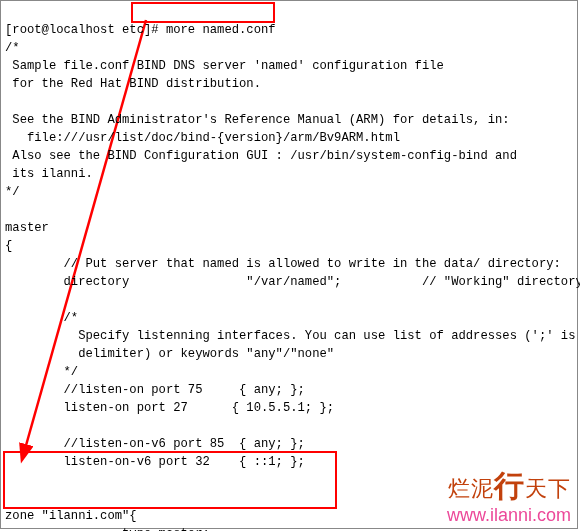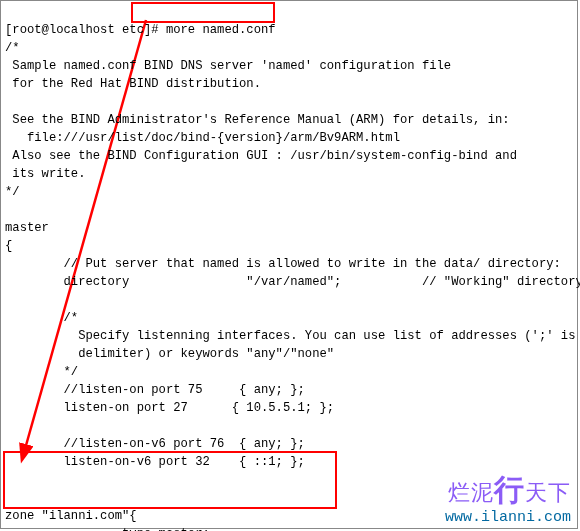--- a/index.html
+++ b/index.html
@@ -60,32 +60,32 @@
   .watermark {
     position: absolute;
     right: 6px;
     bottom: 2px;
     text-align: right;
     z-index: 4;
     pointer-events: none;
   }
   .watermark .cn {
     font-family: Liberation Mono, monospace;
-    color: #8b5cf6;
+    color: #c2410c;
     font-size: 22px;
     letter-spacing: 1px;
   }
   .watermark .cn .big {
     font-size: 30px;
     font-weight: bold;
   }
   .watermark .url {
-    color: #0369a1;
-    font-size: 15px;
-    font-family: Liberation Mono, monospace;
+    color: #ec4899;
+    font-size: 18px;
+    font-family: Liberation Sans, sans-serif;
     margin-top: -2px;
   }
 </style>
 </head>
 <body>
 
 <div class="frame">
 
   <div class="box-cmd"></div>
   <div class="box-zone"></div>
@@ -95,42 +95,42 @@
       <marker id="ah" markerWidth="10" markerHeight="10" refX="2" refY="3" orient="auto">
         <path d="M0,0 L0,6 L8,3 z" fill="#ff0000"></path>
       </marker>
     </defs>
     <line x1="145" y1="19" x2="24" y2="448" stroke="#ff0000" stroke-width="2.5" marker-end="url(#ah)"></line>
   </svg>
 
   <div class="content">
 <span class="line"><span>[root@localhost etc]#</span> <span>more named.conf</span></span>
 <span class="line">/*</span>
-<span class="line"> Sample named.conf BIND DNS server 'named' configuration file</span>
+<span class="line"> Sample file.conf BIND DNS server 'named' configuration file</span>
 <span class="line"> for the Red Hat BIND distribution.</span>
 <span class="line"></span>
 <span class="line"> See the BIND Administrator's Reference Manual (ARM) for details, in:</span>
 <span class="line">   file:///usr/list/doc/bind-{version}/arm/Bv9ARM.html</span>
 <span class="line"> Also see the BIND Configuration GUI : /usr/bin/system-config-bind and</span>
-<span class="line"> its write.</span>
+<span class="line"> its ilanni.</span>
 <span class="line">*/</span>
 <span class="line"></span>
 <span class="line">master</span>
 <span class="line">{</span>
 <span class="line">        // Put server that named is allowed to write in the data/ directory:</span>
 <span class="line">        directory                "/var/named";           // "Working" directory</span>
 <span class="line"></span>
 <span class="line">        /*</span>
 <span class="line">          Specify listenning interfaces. You can use list of addresses (';' is</span>
 <span class="line">          delimiter) or keywords "any"/"none"</span>
 <span class="line">        */</span>
 <span class="line">        //listen-on port 75     { any; };</span>
 <span class="line">        listen-on port 27      { 10.5.5.1; };</span>
 <span class="line"></span>
-<span class="line">        //listen-on-v6 port 76  { any; };</span>
+<span class="line">        //listen-on-v6 port 85  { any; };</span>
 <span class="line">        listen-on-v6 port 32    { ::1; };</span>
 <span class="line"></span>
 <span class="line"></span>
 <span class="line">zone "ilanni.com"{</span>
 <span class="line">                type master;</span>
 
 
 
   </div>
 

